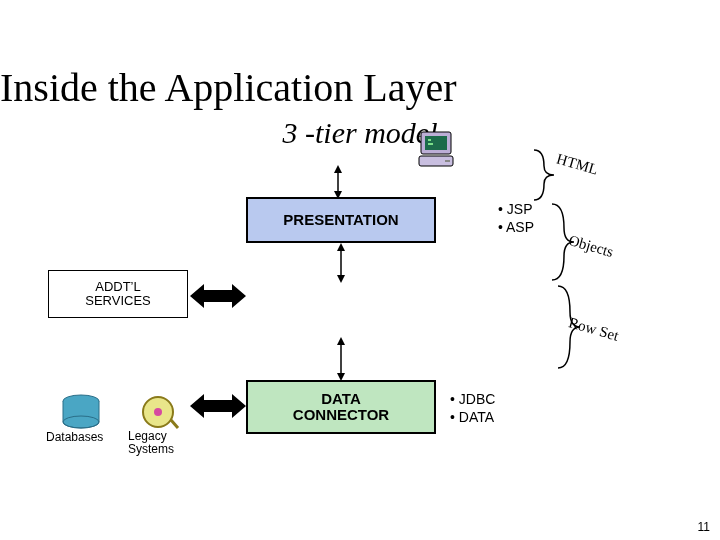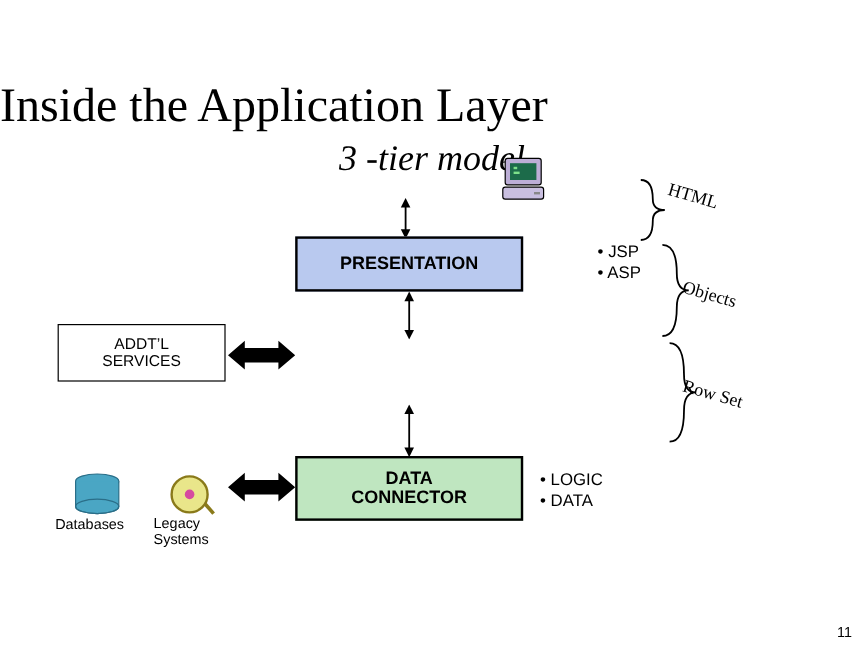--- a/index.html
+++ b/index.html
@@ -189,21 +189,21 @@
       <polygon points="8,0 4,8 12,8" fill="#000"></polygon>
       <polygon points="8,44 4,36 12,36" fill="#000"></polygon>
     </svg>
   </div>
 
   <div class="abs bullets b1">
     <div class="b">JSP</div>
     <div class="b">ASP</div>
   </div>
   <div class="abs bullets b3">
-    <div class="b">LOGIC</div>
+    <div class="b">JDBC</div>
     <div class="b">DATA</div>
   </div>
 
   <div class="abs brace brace1">
     <svg width="34" height="58">
         <path d="M2 4 Q12 4 12 20 Q12 29 22 29 Q12 29 12 38 Q12 54 2 54" fill="none" stroke="#000" stroke-width="1.5"></path>
       </svg>
   </div>
   <div class="abs brace brace2">
     <svg width="34" height="84">

